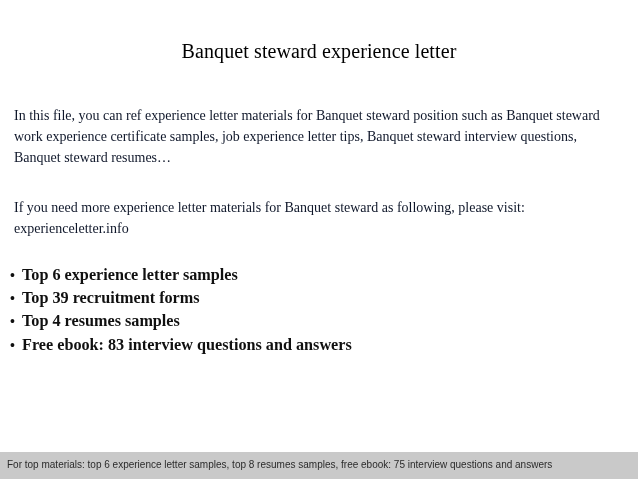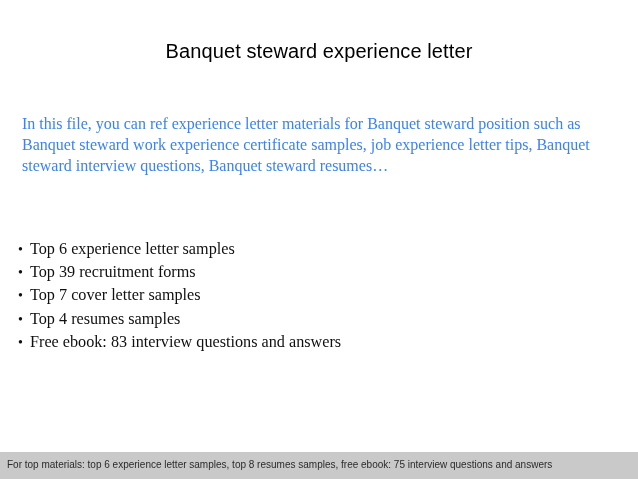--- a/index.html
+++ b/index.html
@@ -21,48 +21,49 @@
     height: 479px;
     background: #ffffff;
     box-sizing: border-box;
   }
   .slide-title {
     position: absolute;
     top: 38px;
     left: 0;
     width: 638px;
     text-align: center;
-    font-family: Liberation Sans, sans-serif;
+    font-family: Liberation Serif, serif;
     font-size: 20px;
     line-height: 26px;
     font-weight: 400;
     color: #000000;
     letter-spacing: 0.1px;
   }
   .body-area {
     position: absolute;
     top: 101px;
     left: 10px;
     width: 620px;
   }
   .para {
-    font-size: 16px;
+    font-size: 14px;
     line-height: 21px;
-    color: #3b82f6;
-    margin: 12px;
+    color: #0f172a;
+    margin: 4px;
     font-family: "Liberation Serif", "DejaVu Serif", serif;
     white-space: pre-wrap;
   }
   .para-gap {
     height: 21px;
   }
   .bullet-list {
-    margin: 8px;
+    margin: 0;
     padding: 0;
     list-style: none;
+    font-weight: bold;
   }
   .bullet-item {
     font-size: 16.2px;
     line-height: 22.2px;
     color: #101010;
     font-family: "Liberation Serif", "DejaVu Serif", serif;
     display: block;
     white-space: nowrap;
   }
   .bullet-mark {
@@ -100,32 +101,30 @@
 <div class="slide">
 
   <div class="slide-title">Banquet steward experience letter</div>
 
   <div class="body-area">
 
     <p class="para">In this file, you can ref experience letter materials for Banquet steward position such as Banquet steward work experience certificate samples, job experience letter tips, Banquet steward interview questions, Banquet steward resumes…</p>
 
     <div class="para-gap"></div>
 
+    <p class="para">If you need more experience letter materials for Banquet steward as following, please visit:  experienceletter.info</p>
 
     <div class="para-gap"></div>
 
     <ul class="bullet-list">
       <li class="bullet-item">
         <span class="bullet-mark">•</span><span class="bullet-text">Top 6 experience letter samples</span>
       </li>
       <li class="bullet-item">
         <span class="bullet-mark">•</span><span class="bullet-text">Top 39 recruitment forms</span>
-      </li>
-      <li class="bullet-item">
-        <span class="bullet-mark">•</span><span class="bullet-text">Top 7 cover letter samples</span>
       </li>
       <li class="bullet-item">
         <span class="bullet-mark">•</span><span class="bullet-text">Top 4 resumes samples</span>
       </li>
       <li class="bullet-item">
         <span class="bullet-mark">•</span><span class="bullet-text">Free ebook: 83 interview questions and answers</span>
       </li>
     </ul>
 
   </div>

